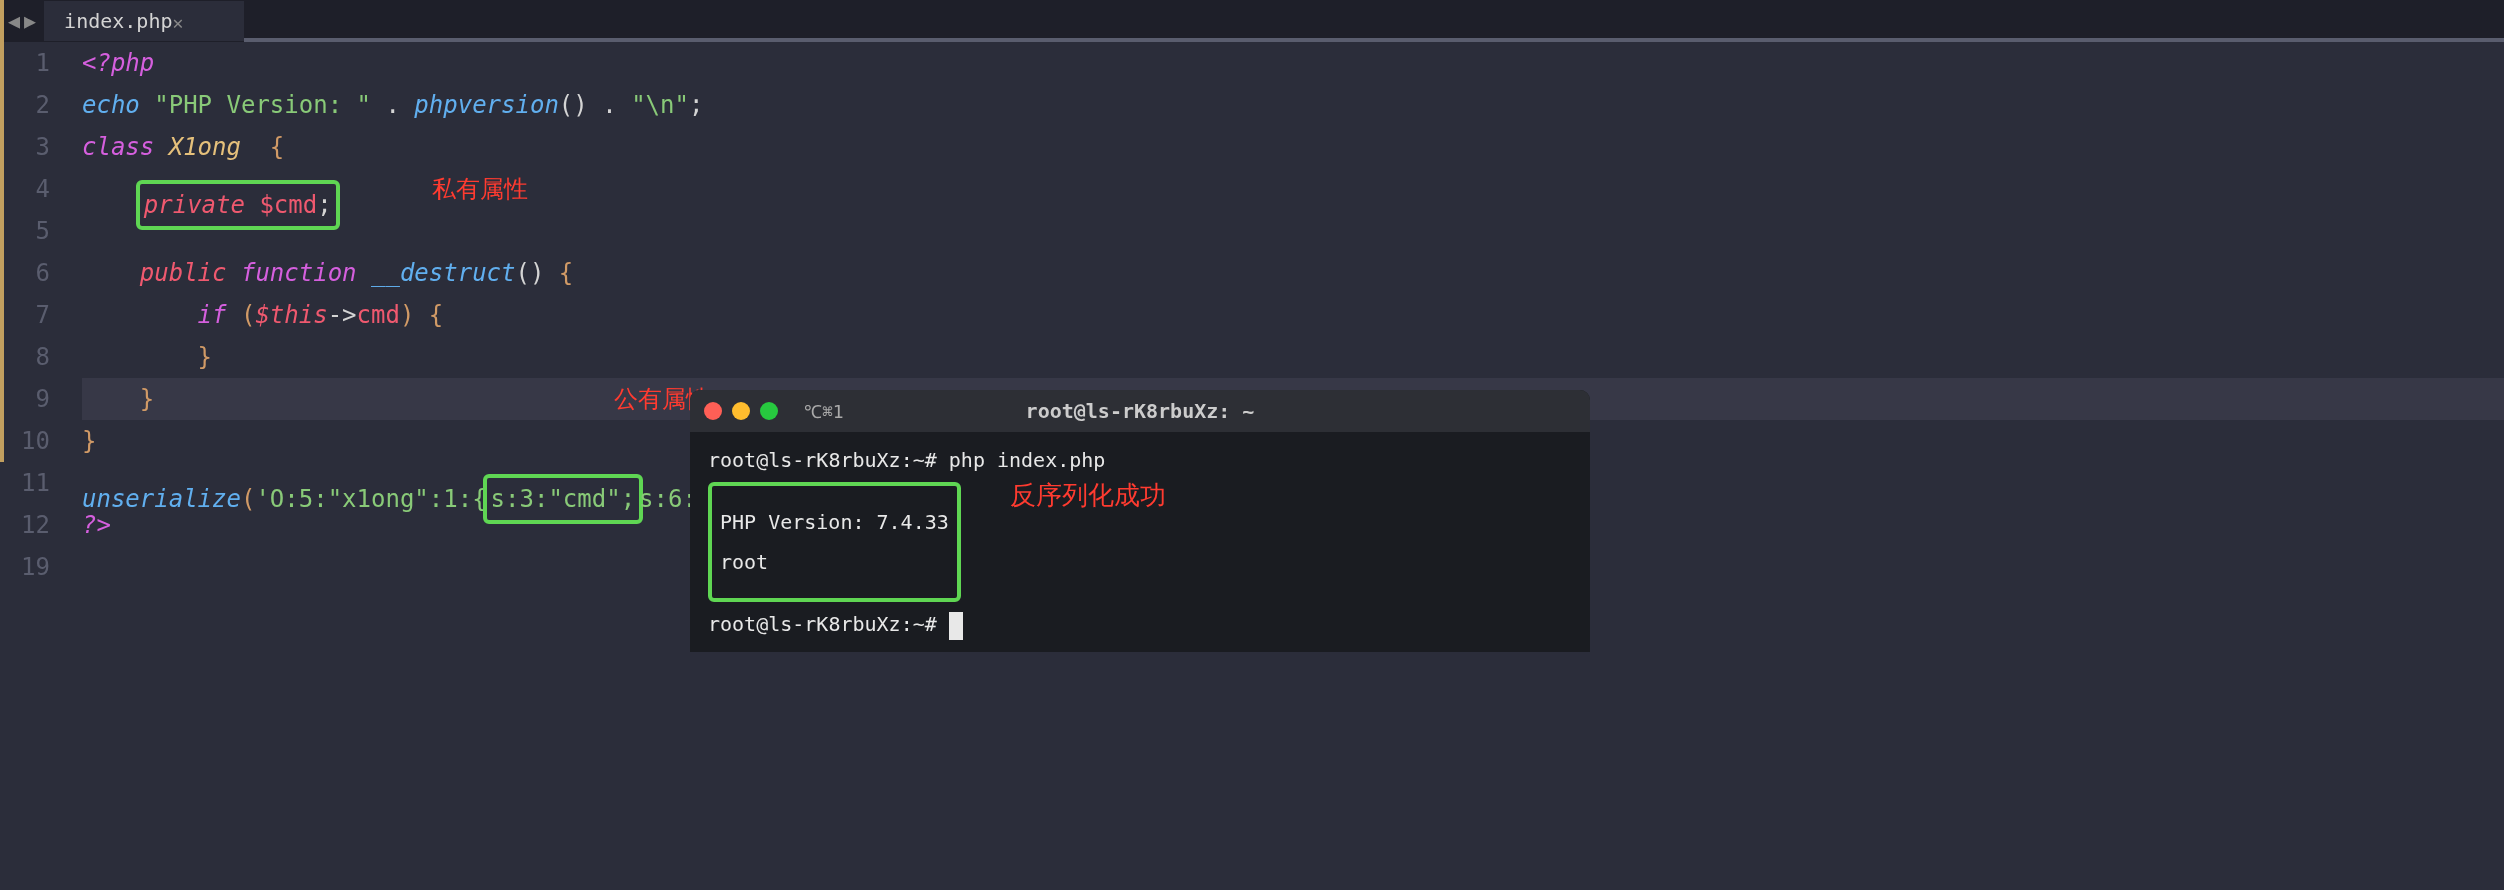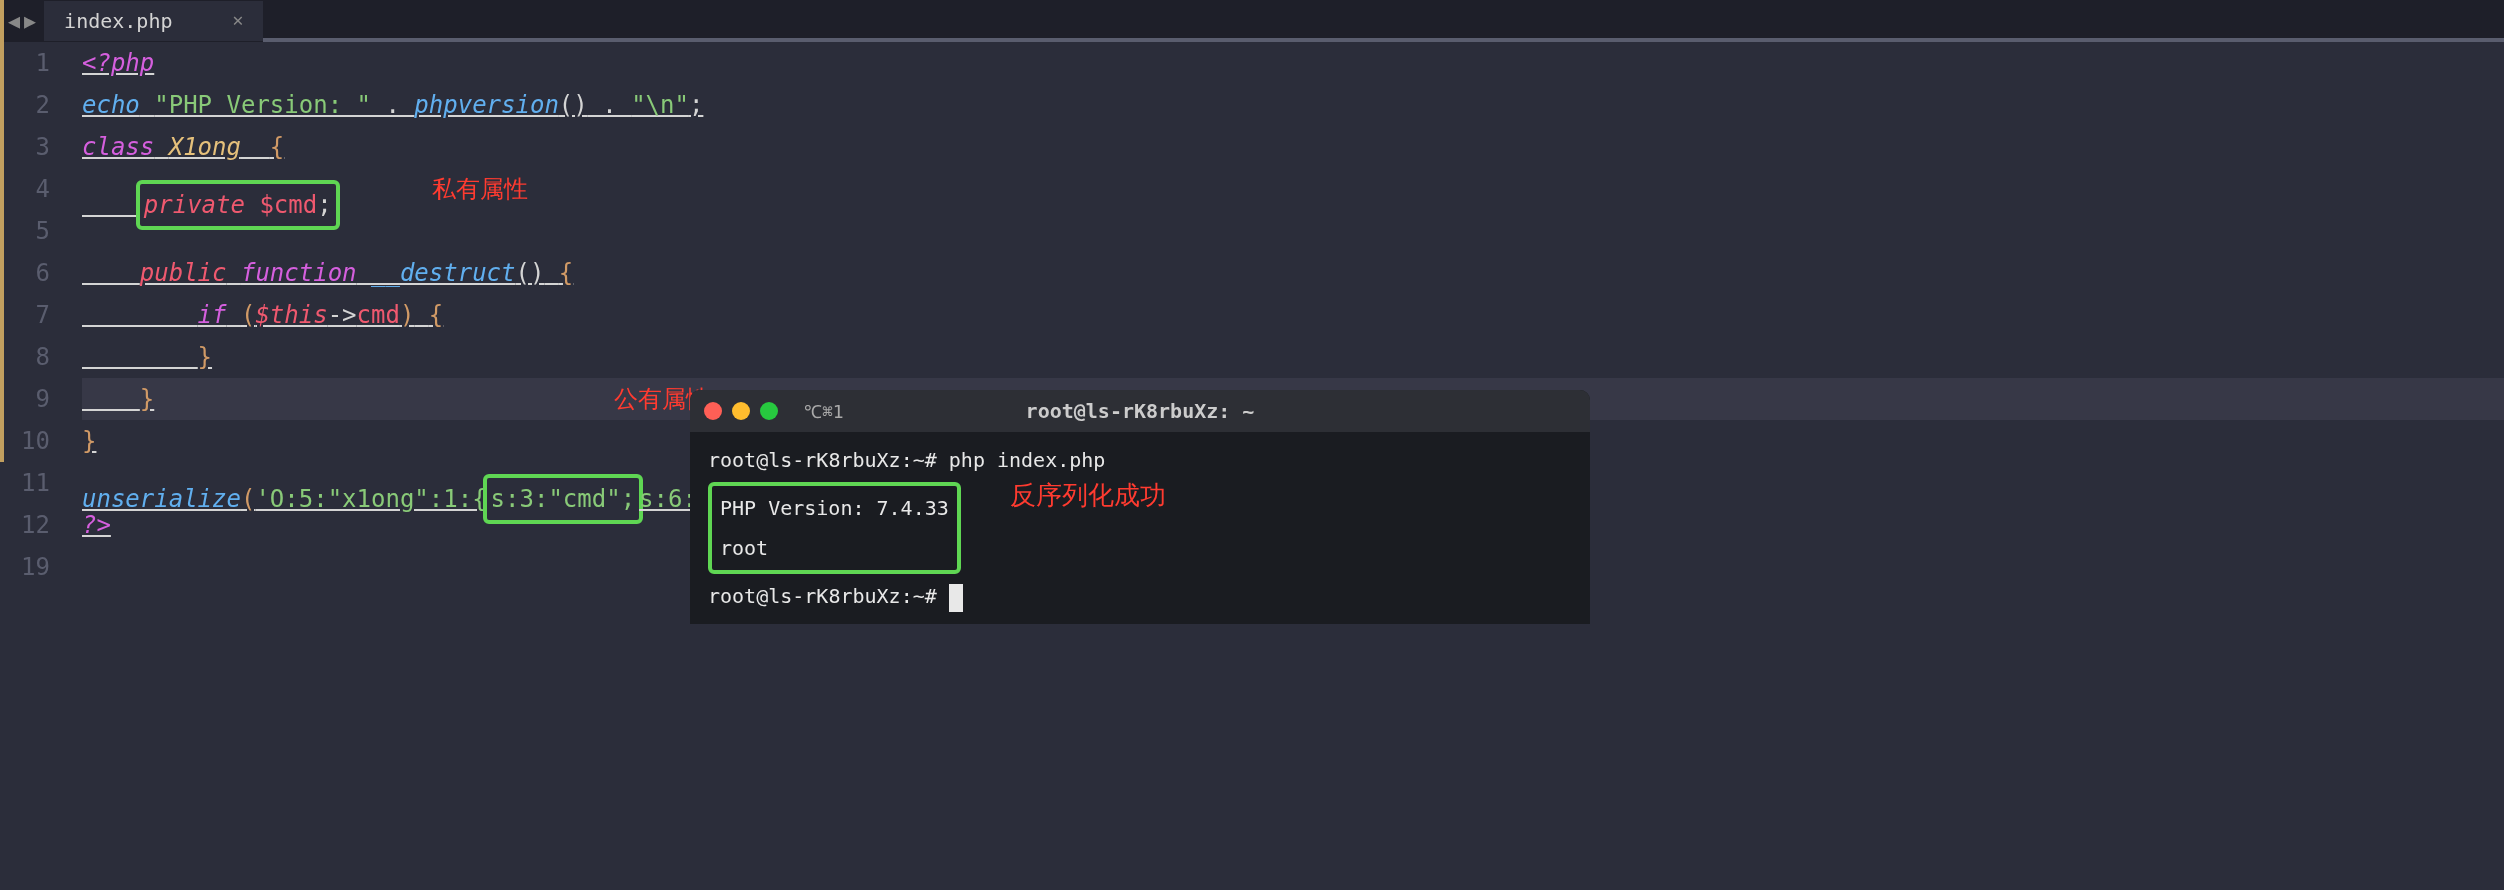--- a/index.html
+++ b/index.html
@@ -26,22 +26,21 @@
       padding: 0 8px;
       color: #888;
       font-size: 20px;
       gap: 4px;
     }
     
     .tab {
       background: #2b2d3a;
       padding: 8px 20px;
       display: flex;
-      align-items: flex-start;
-      gap: 60px;
+      align-items: flex-end;
       color: #d4d4d4;
       font-size: 20px;
       min-width: 200px;
     }
     
     .tab-close {
       color: #888;
       cursor: pointer;
       font-size: 18px;
     }
@@ -70,21 +69,20 @@
     
     .gutter-line {
       height: 42px;
       line-height: 42px;
     }
     
     .code-area {
       flex: 1;
       position: relative;
       padding-left: 12px;
-      text-decoration: underline;
     }
     
     .code-line {
       height: 42px;
       line-height: 42px;
       white-space: pre;
       position: relative;
     }
     
     .line-highlight {
@@ -196,21 +194,21 @@
     
     .term-line {
       white-space: pre;
       position: relative;
     }
     
     .green-box-term {
       border: 4px solid #5fd653;
       border-radius: 6px;
       display: inline-block;
-      padding: 2px 8px;
+      padding: 16px 8px;
       margin: 2px 0;
     }
     
     .cursor-block {
       display: inline-block;
       width: 14px;
       height: 28px;
       background: #e8e8e8;
       vertical-align: middle;
     }

